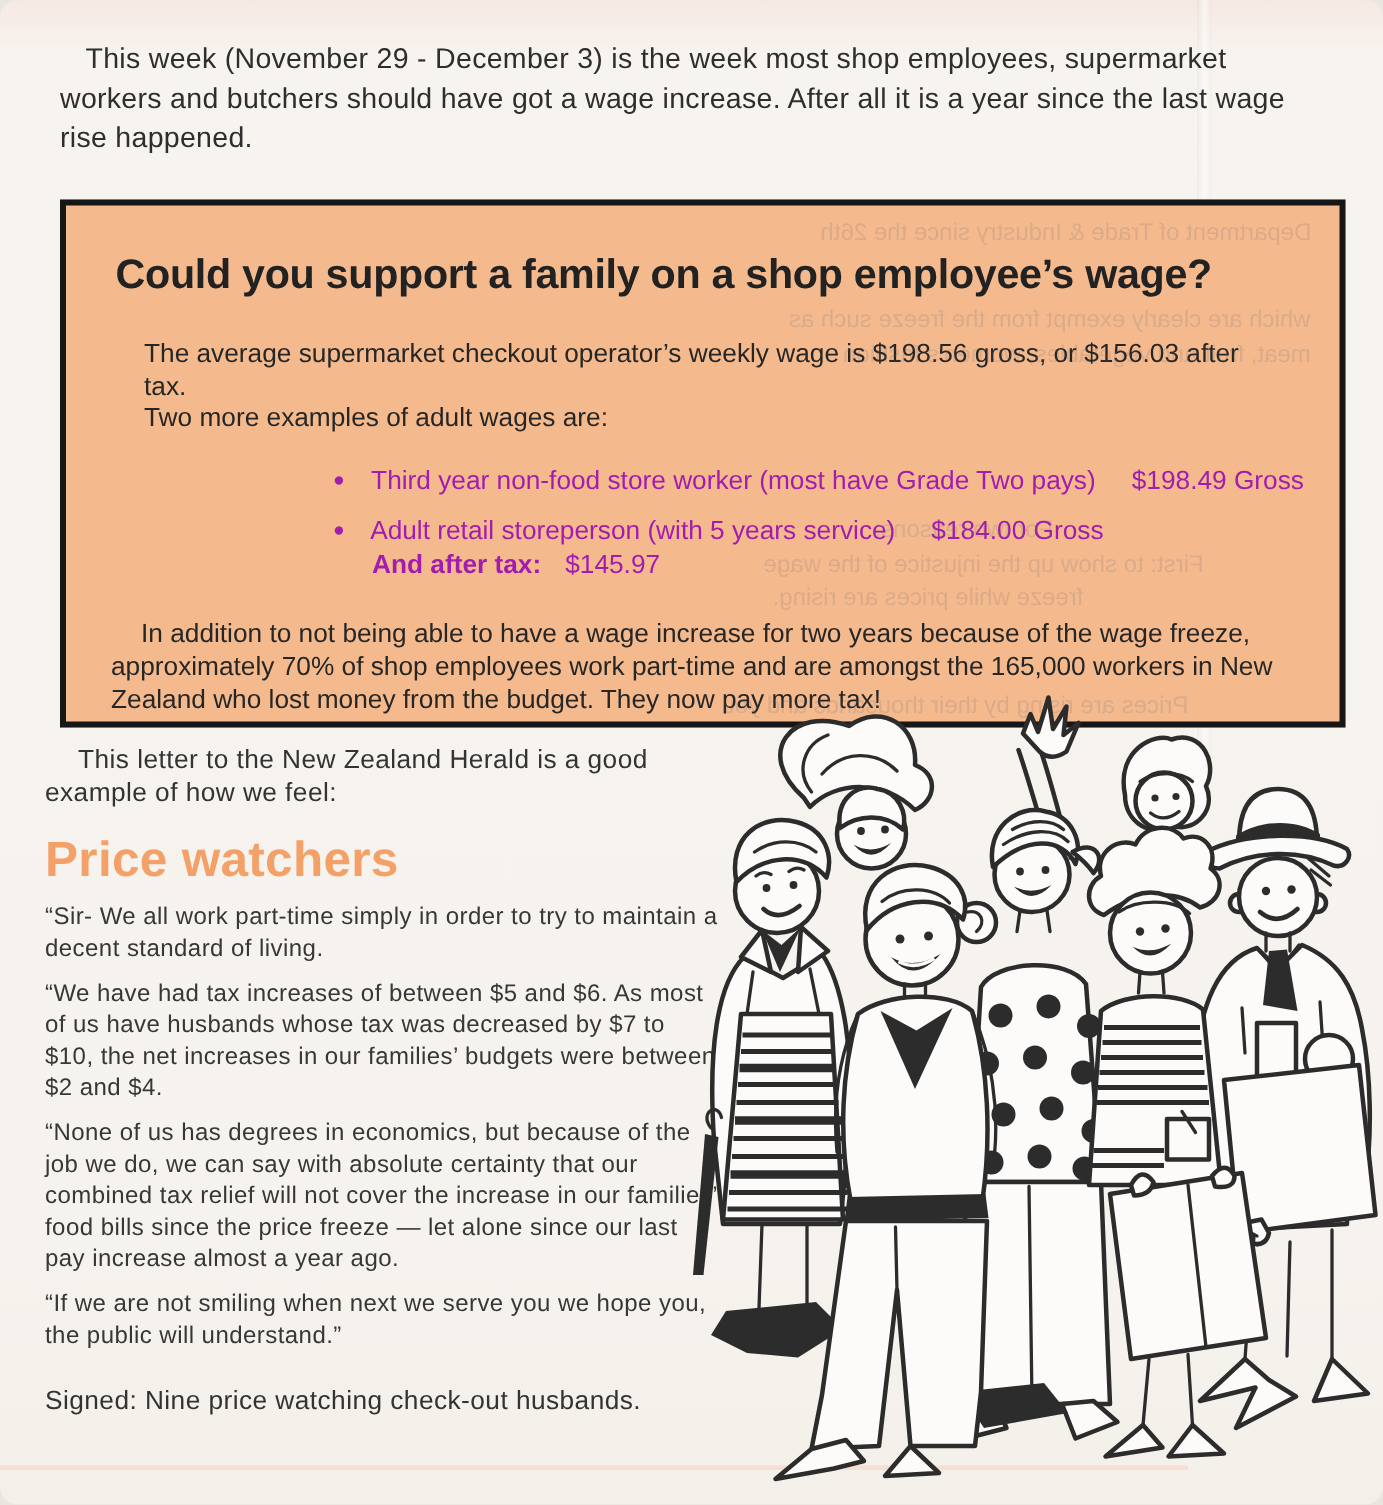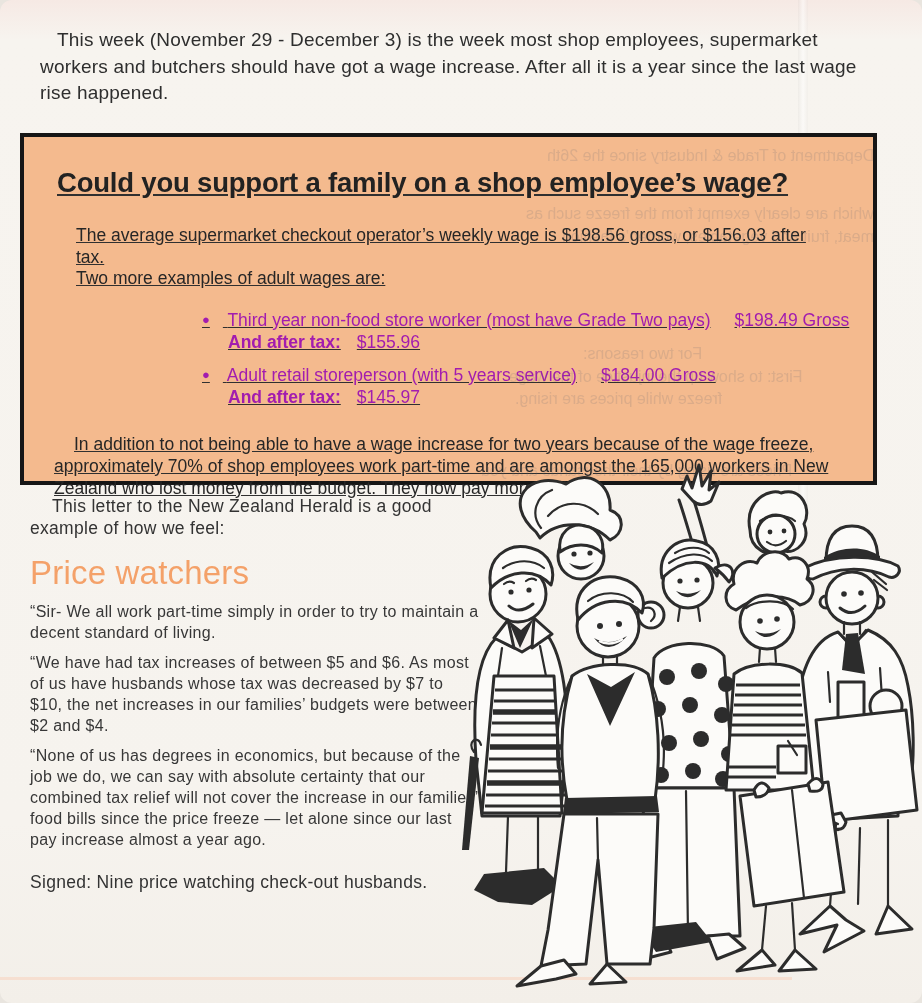--- a/index.html
+++ b/index.html
@@ -27,25 +27,24 @@
     background:#f6dccd; opacity:.85;
   }
 
   .intro {
     position:absolute; left:40px; top:27px; width:850px;
     font-size:19px; line-height:26.5px; letter-spacing:.2px;
     text-indent:17px; color:#2e2e2e;
   }
 
   .wage-box {
-    position:absolute; left:20px; top:133px; width:857px; height:352px;
+    position:absolute; left:40px; top:133px; width:857px; height:352px;
     background:#f4ba8e;
     border:4px solid #161616;
     z-index:1;
-    text-decoration:underline;
   }
   .wage-box h1 {
     margin:30px 34px 0 33px;
     font-size:27.5px; font-weight:bold; letter-spacing:-.2px;
     color:#222;
   }
   .box-intro {
     margin:26px 60px 0 52px;
     font-size:17.5px; line-height:21.5px; color:#262626;
   }
@@ -72,21 +71,21 @@
   }
   .ghost.in-box { z-index:2; }
 
   .letter-col { position:absolute; left:30px; top:496px; width:452px; z-index:2; }
   .herald-note {
     font-size:17.5px; line-height:21.5px; letter-spacing:.3px;
     text-indent:22px; color:#333; width:440px;
   }
   .price-watchers {
     margin-top:15px;
-    font-size:33px; font-weight:normal; letter-spacing:.2px;
+    font-size:33px; font-weight:bold; letter-spacing:.2px;
     color:#f4a169;
   }
   .letter-col p.lp {
     margin-top:9px; width:450px;
     font-size:16px; line-height:21px; letter-spacing:.3px; color:#373737;
   }
   .letter-col p.lp:first-of-type { margin-top:14px; }
   .signed { margin-top:22px; font-size:17.5px; letter-spacing:.3px; color:#333; }
 
   .illustration {
@@ -113,23 +112,20 @@
   <div class="wage-box">
     <h1>Could you support a family on a shop employee’s wage?</h1>
     <p class="box-intro">
       <span>The average supermarket checkout operator’s weekly wage is $198.56 gross, or $156.03 after tax.</span><br>
       <span>Two more examples of adult wages are:</span>
     </p>
     <ul class="wage-list">
       <li>
         <div class="bullet-line">
           <span>Third year non-food store worker (most have Grade Two pays)</span><span class="gross">$198.49 Gross</span>
-        </div>
-        <div class="after-line">
-          <span class="after-label">And after tax:</span><span class="after-value">$155.96</span>
         </div>
       </li>
       <li>
         <div class="bullet-line">
           <span>Adult retail storeperson (with 5 years service)</span><span class="gross">$184.00 Gross</span>
         </div>
         <div class="after-line">
           <span class="after-label">And after tax:</span><span class="after-value">$145.97</span>
         </div>
       </li>
@@ -144,20 +140,21 @@
   <span class="ghost in-box" style="top:368px; right:120px;">First: to show up the injustice of the wage</span>
   <span class="ghost in-box" style="top:390px; right:200px;">freeze while prices are rising.</span>
   <span class="ghost in-box" style="top:462px; right:130px;">Prices are rising by their thousands and you</span>
 
   <div class="letter-col">
     <p class="herald-note">This letter to the New Zealand Herald is a good example of how we feel:</p>
     <h2 class="price-watchers">Price watchers</h2>
     <p class="lp">“Sir- We all work part-time simply in order to try to maintain a decent standard of living.</p>
     <p class="lp">“We have had tax increases of between $5 and $6. As most of us have husbands whose tax was decreased by $7 to $10, the net increases in our families’ budgets were between $2 and $4.</p>
     <p class="lp">“None of us has degrees in economics, but because of the job we do, we can say with absolute certainty that our combined tax relief will not cover the increase in our families’ food bills since the price freeze — let alone since our last pay increase almost a year ago.</p>
+    <p class="lp">“If we are not smiling when next we serve you we hope you, the public will understand.”</p>
     <p class="signed">Signed: Nine price watching check-out husbands.</p>
   </div>
 
   <svg class="illustration" viewBox="0 0 482 535" xmlns="http://www.w3.org/2000/svg">
 
     <g>
       <path class="wh" d="M96,74 C62,44 88,12 126,26 C148,10 172,26 170,52 C186,58 184,76 170,82 C150,62 118,62 100,80 Z"></path>
       <path class="ln2" d="M108,58 C122,42 144,42 158,56"></path>
       <path class="ln2" d="M101,70 C90,56 96,38 112,32"></path>
       <circle class="wh" cx="141" cy="98" r="23"></circle>

